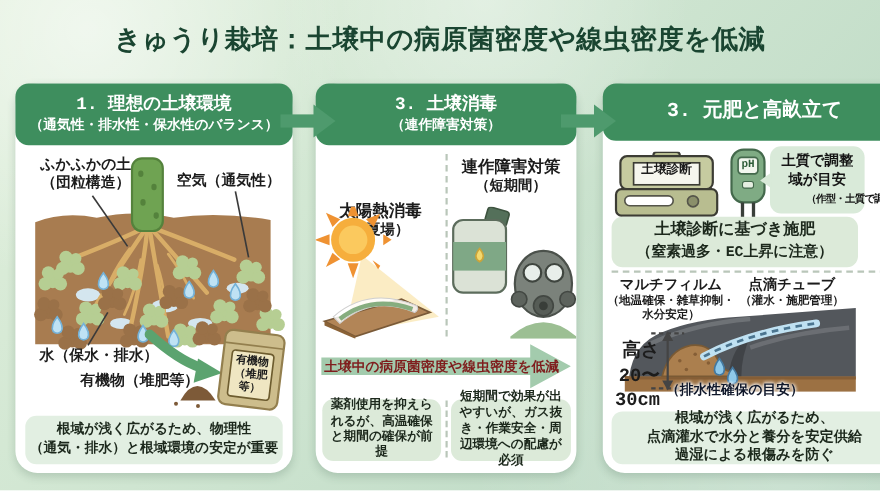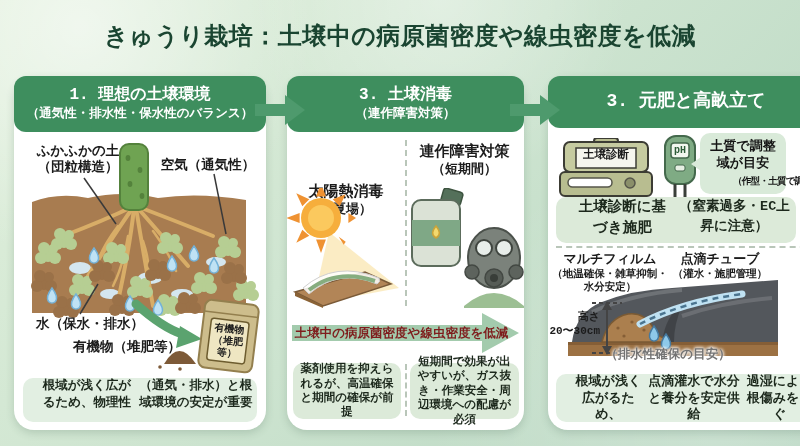--- a/index.html
+++ b/index.html
@@ -24,21 +24,21 @@
   .card-header .h2{font-size:12.5px;font-weight:700;display:block;}
   #card3 .card-header{height:52px;}
   #card3 .card-header .h1{font-size:18px;}
   .connector{position:absolute;top:95px;width:50px;height:30px;z-index:6;}
   #conn1{left:255px;} #conn2{left:510px;}
   .connector .bar{position:absolute;left:0;top:9px;width:32px;height:12px;background:#4e9a6d;}
   .connector .head{position:absolute;left:30px;top:0;width:0;height:0;
     border-top:15px solid transparent;border-bottom:15px solid transparent;border-left:20px solid #4e9a6d;}
   .lbl{position:absolute;font-weight:700;color:#1c1c1c;text-align:center;line-height:1.2;}
   .green-note{position:absolute;background:#e2efe2;border-radius:10px;text-align:center;
-    font-weight:700;color:#1c281c;display:flex;justify-content:center;padding-left:16px;}
+    font-weight:700;color:#1c281c;display:flex;flex-direction:column;justify-content:center;}
   
   #c1-art{position:absolute;left:4px;top:60px;width:244px;height:240px;}
   #c1-fluffy{left:8px;top:68px;width:112px;font-size:13.5px;}
   #c1-air{left:142px;top:82px;width:104px;font-size:13.5px;}
   #c1-water{left:16px;top:241px;width:120px;font-size:13.5px;}
   #c1-organic{left:48px;top:264px;width:130px;font-size:13.5px;}
   #c1-baglabel{left:192px;top:248px;width:44px;font-size:10px;transform:rotate(6deg);line-height:1.2;}
   #c1-note{left:9px;right:9px;top:302px;height:44px;font-size:12.5px;line-height:1.35;}
   
   .v-divider{position:absolute;left:118px;border-left:2px dashed #b9c6b9;}
@@ -70,22 +70,22 @@
   #c3-bubble .b1{display:block;font-size:13px;line-height:1.3;}
   #c3-bubble .b2{display:block;font-size:9.5px;letter-spacing:-.7px;white-space:nowrap;margin-top:2px;padding-left:32px;}
   #c3-fert{left:8px;width:224px;top:121px;height:46px;font-size:14.5px;line-height:1.45;background:#dcead9;}
   #c3-fert .f2{font-size:13.5px;}
   #c3-hr{position:absolute;left:8px;right:8px;top:170px;border-top:2px dashed #b9c6b9;}
   #c3-mulch{left:2px;top:176px;width:120px;font-size:10.5px;line-height:1.25;}
   #c3-mulch .m1{font-size:13px;display:block;}
   #c3-drip{left:114px;top:176px;width:116px;font-size:10.5px;line-height:1.25;}
   #c3-drip .m1{font-size:13px;display:block;}
   #c3-bed{position:absolute;left:14px;top:196px;width:222px;height:88px;}
-  #c3-height{left:0;top:234px;width:52px;font-size:11px;text-align:right;line-height:1.3;}
-  #c3-drain{left:30px;top:272px;width:180px;font-size:12.5px;color:#737373;
+  #c3-height{left:0;top:234px;width:52px;font-size:17px;text-align:right;line-height:1.3;}
+  #c3-drain{left:30px;top:272px;width:180px;font-size:12.5px;color:#0f172a;
     text-shadow:0 0 3px #fff,0 0 3px #fff,0 0 4px #fff;}
   #c3-note{left:8px;right:8px;top:298px;height:48px;font-size:13px;line-height:1.28;}
 </style>
 </head>
 <body>
 
 <div id="stage">
 
   <div class="page-title">きゅうり栽培：土壌中の病原菌密度や線虫密度を低減</div>
 

